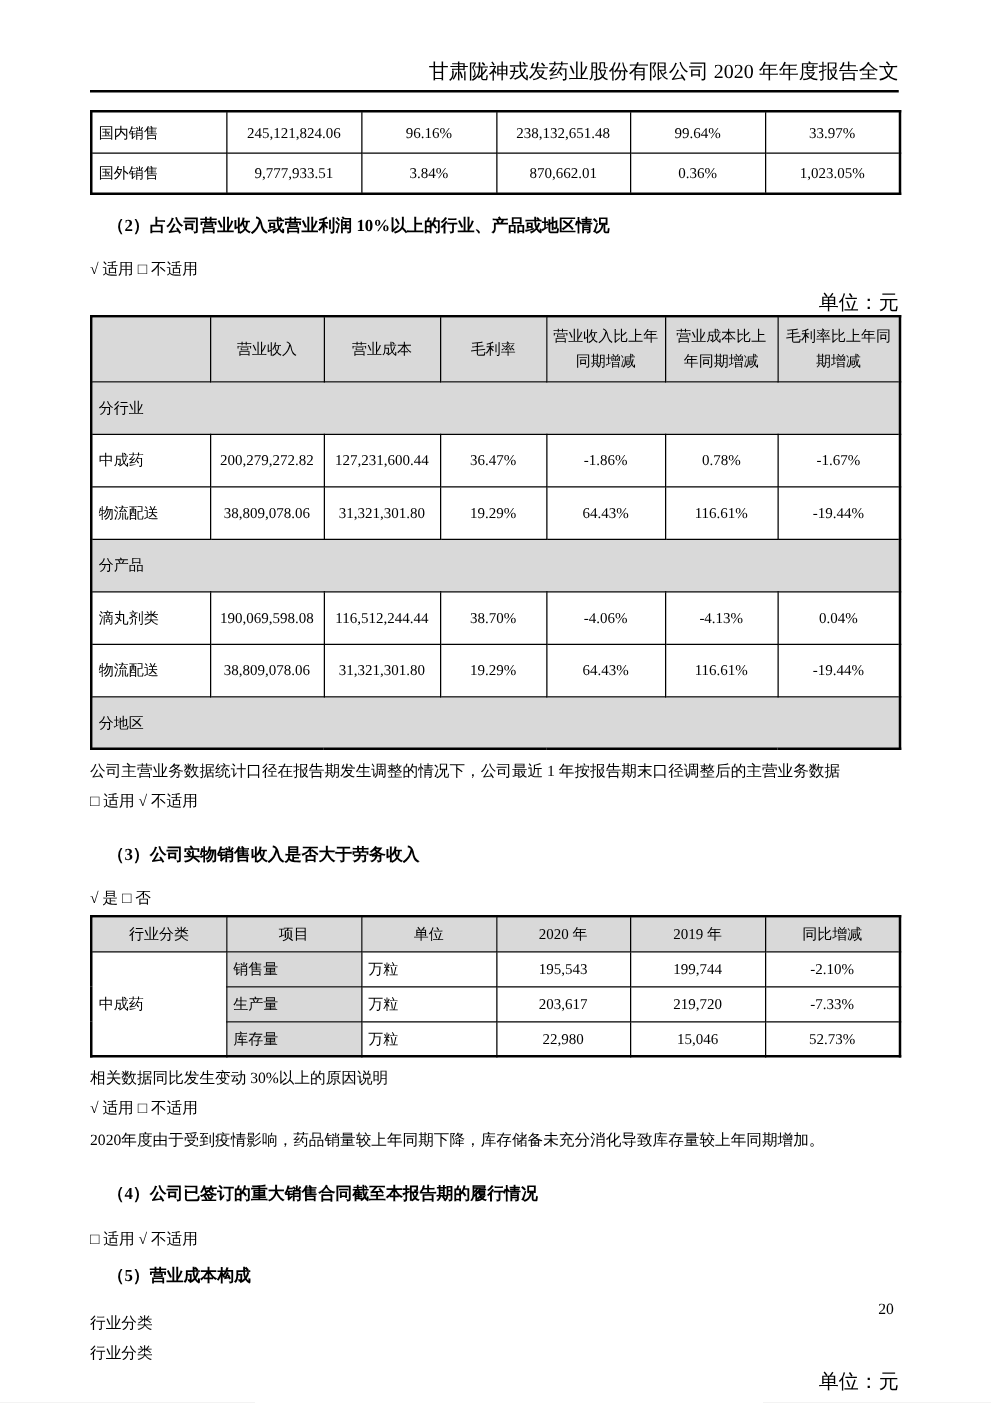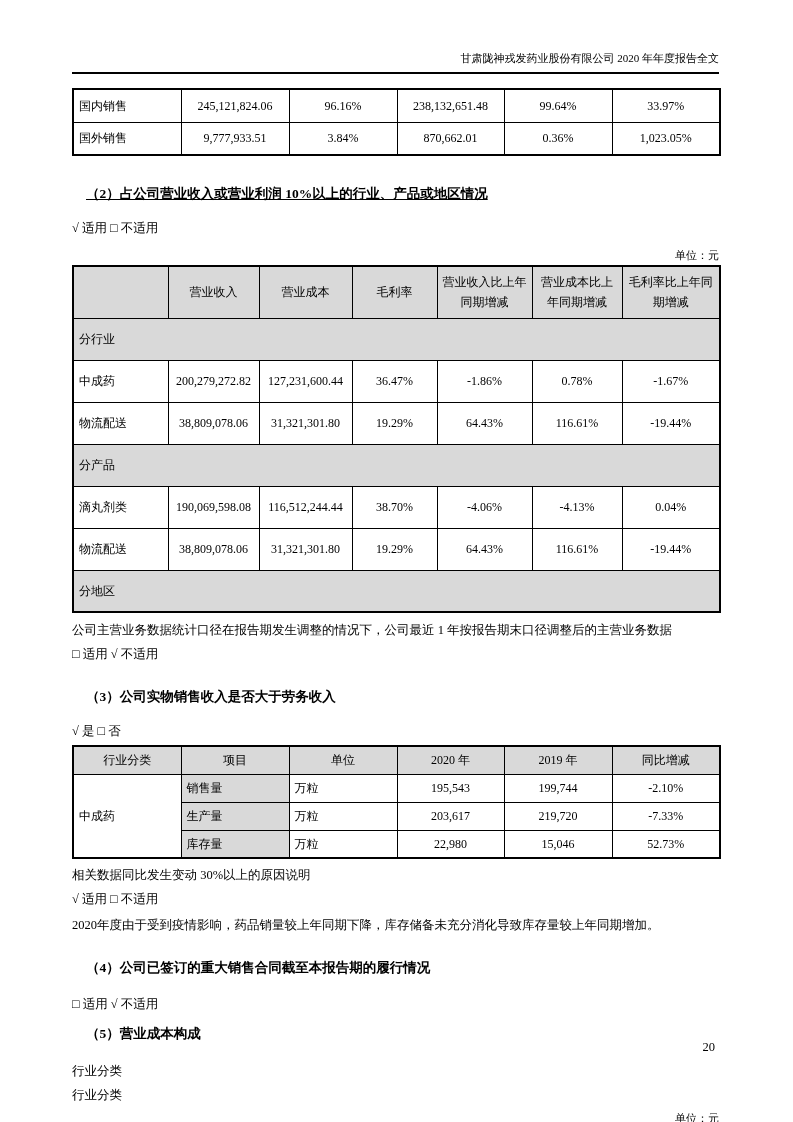--- a/index.html
+++ b/index.html
@@ -8,21 +8,21 @@
     width:793px;height:1122px;
     margin:0 auto;
     background:#ffffff;
     font-family:"Liberation Serif","DejaVu Serif",serif;
     color:#000;
     box-sizing:border-box;
     padding:50px 74px 0 72px;
     overflow:hidden;
   }
   .doc-header{
-    font-size:11px;
+    font-size:16px;
     text-align:right;
     line-height:16px;
     padding-bottom:6px;
     border-bottom:2px solid #000;
   }
   .tbl{
     border-collapse:collapse;
     width:647px;
     table-layout:fixed;
     font-size:12px;
@@ -46,27 +46,27 @@
   .main-tbl tr{height:42px;}
   .main-tbl td.hdr-cell{line-height:1.7;}
   .sales-tbl{margin-top:6px;}
   .sales-tbl tr{height:28px;}
   .sec-title{
     font-size:13.5px;
     font-weight:bold;
     padding-left:14px;
     line-height:18px;
   }
-  .t2{margin-top:29px;text-decoration:underline;}
+  .t2{margin-top:16px;}
   .t3{margin-top:26px;}
   .t4{margin-top:26px;}
   .t5{margin-top:13px;}
   .check-line{font-size:12.5px;line-height:15px;}
   .para{font-size:12.5px;line-height:16px;}
-  .unit-line{font-size:11px;text-align:right;line-height:15px;}
+  .unit-line{font-size:16px;text-align:right;line-height:15px;}
   .mt8{margin-top:8px;}
   .mt9{margin-top:9px;}
   .mt10{margin-top:10px;}
   .mt12{margin-top:12px;}
   .mt18{margin-top:18px;}
   .mt20{margin-top:20px;}
   .page-number{
     position:absolute;
     top:1040px;
     right:78px;

